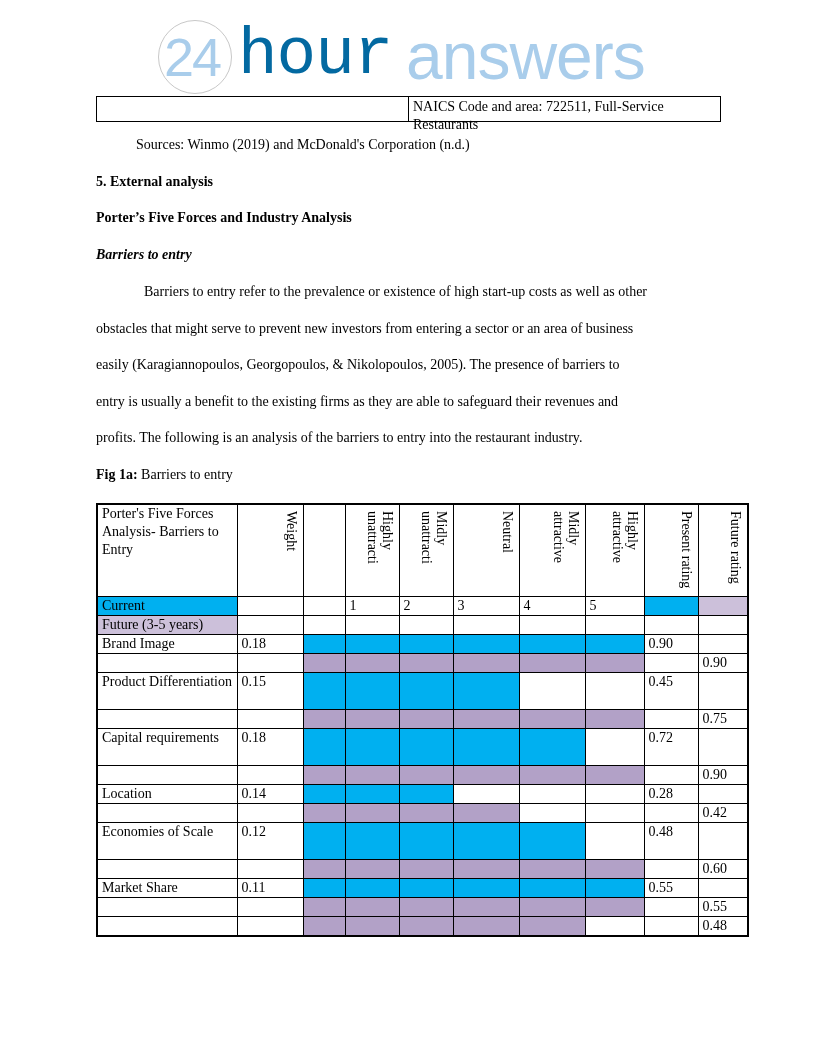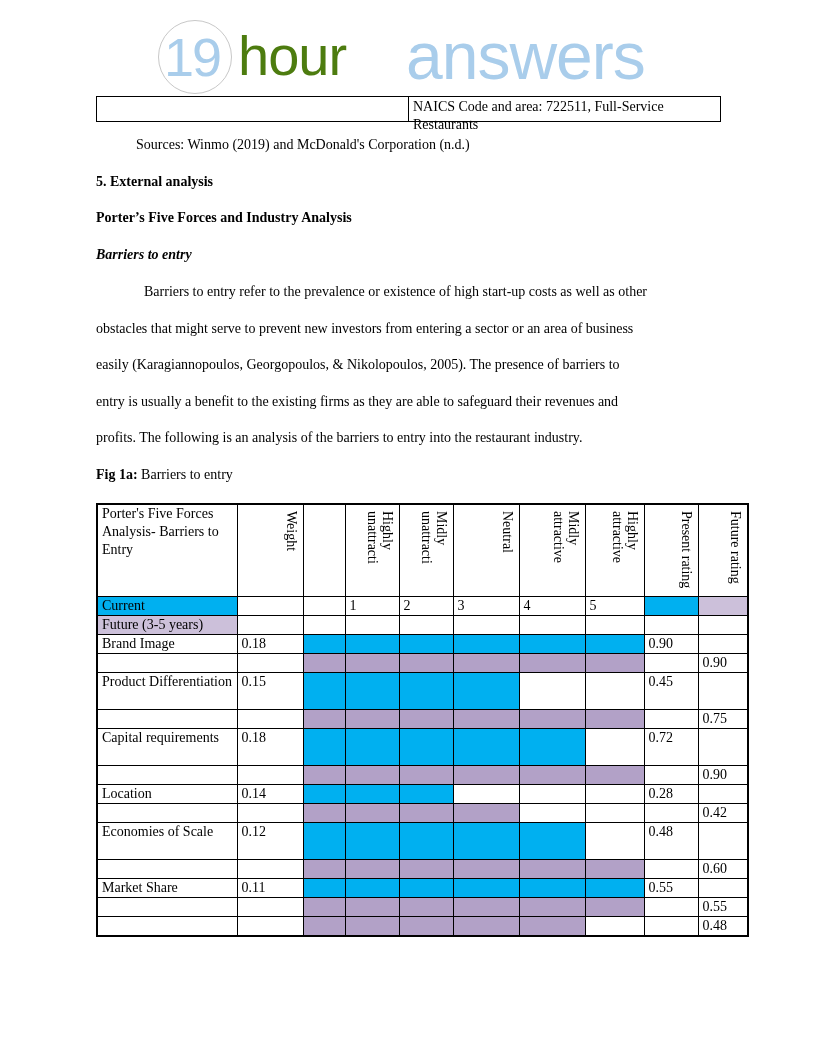--- a/index.html
+++ b/index.html
@@ -1,21 +1,21 @@
 <!DOCTYPE html>
 <html><head>
 <meta charset="utf-8">
 <style>
   html, body { margin: 0; padding: 0; background: #ffffff; }
   body { width: 816px; height: 1056px; position: relative; overflow: hidden;
          font-family: "Liberation Serif", "DejaVu Serif", serif; color: #000; }
   .logo { position: absolute; left: 158px; top: 18px; height: 78px; }
   .logo-circle { position: absolute; left: 0; top: 2px; width: 74px; height: 74px; border: 1.5px solid #c8c8c8; border-radius: 50%; box-sizing: border-box; }
   .logo-24 { position: absolute; left: 6px; top: 6px; font-family: "Liberation Sans", "DejaVu Sans", sans-serif; font-size: 54px; color: #a9cdeb; letter-spacing: -2px; line-height: 66px; }
-  .logo-hour { position: absolute; left: 80px; top: 2px; font-family: Liberation Sans, sans-serif; font-size: 56px; color: #4d7c0f; line-height: 72px; letter-spacing: -1px; }
+  .logo-hour { position: absolute; left: 80px; top: 2px; font-family: Liberation Mono, monospace; font-size: 66px; color: #0369a1; line-height: 72px; letter-spacing: -1px; }
   .logo-answers { position: absolute; left: 248px; top: 2px; font-family: "Liberation Sans", "DejaVu Sans", sans-serif; font-size: 66px; color: #a9cdeb; line-height: 72px; letter-spacing: -1px; }
 
   .naics-table { position: absolute; left: 96px; top: 96px; width: 625px; height: 26px; border: 1.5px solid #000; box-sizing: border-box; display: flex; }
   .naics-left { width: 311px; border-right: 1px solid #000; }
   .naics-right { flex: 1; padding: 1px 4px; font-size: 14px; line-height: 18px; }
 
   .text { position: absolute; font-size: 14px; line-height: 18px; white-space: nowrap; }
   .bold { font-weight: bold; }
   .bi { font-weight: bold; font-style: italic; }
 
@@ -29,21 +29,21 @@
   .lav { background: #CCC0DA; }
   .r1 td { height: 19px; }
   .r2 td { height: 37px; }
   .thick td { border-top: 2px solid #000; }
 </style>
 </head>
 <body>
 
 <div class="logo">
   <div class="logo-circle"></div>
-  <span class="logo-24">19</span>
+  <span class="logo-24">24</span>
   <span class="logo-hour">hour</span>
   <span class="logo-answers">answers</span>
 </div>
 
 <div class="naics-table">
   <div class="naics-left"></div>
   <div class="naics-right">NAICS Code and area: 722511, Full-Service Restaurants</div>
 </div>
 
 <div class="text" style="left:96px; top:136px;margin-left:40px;">Sources: Winmo (2019) and McDonald's Corporation (n.d.)</div>

